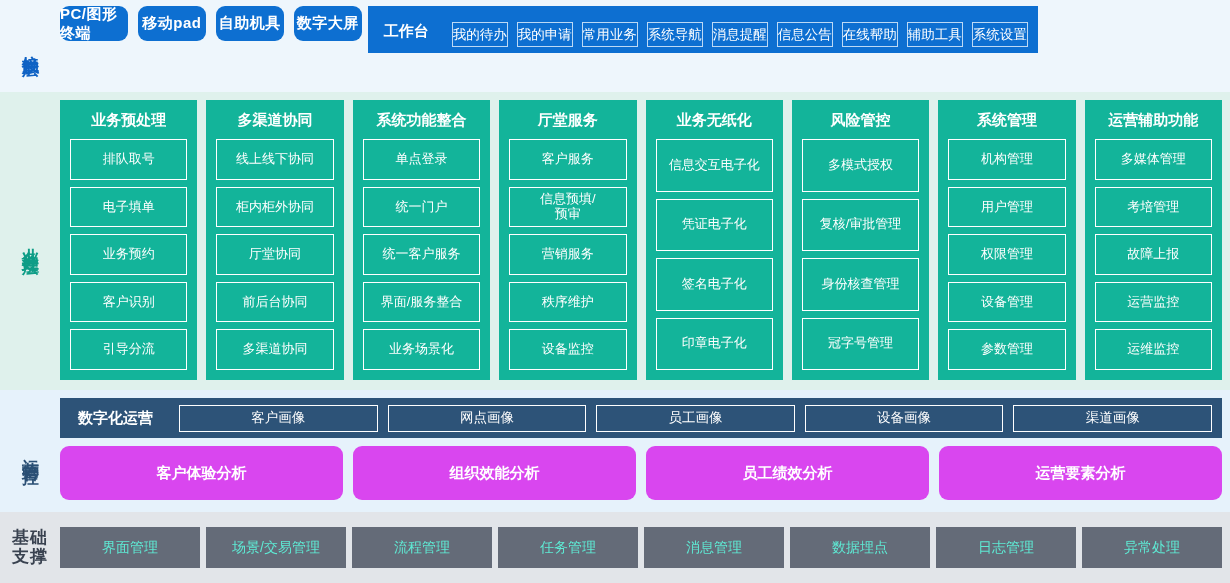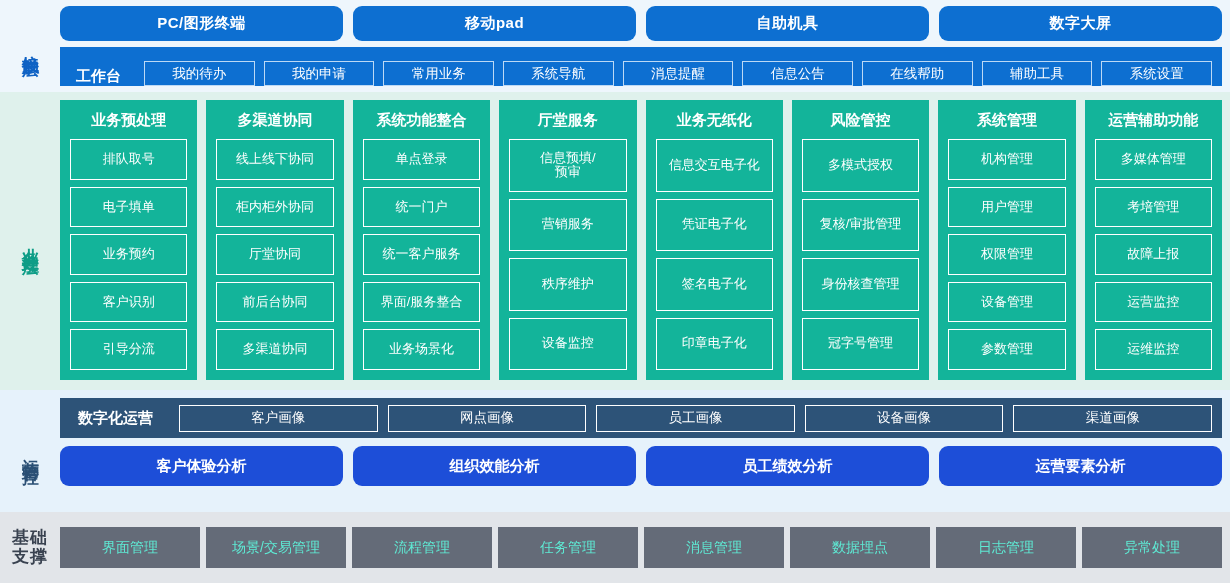--- a/index.html
+++ b/index.html
@@ -25,37 +25,37 @@
     writing-mode: vertical-rl;
     text-orientation: upright;
     letter-spacing: 3px;
     line-height: 1.05;
     font-size: 17px;
   }
 
   
   .layer-contact { background: #eef6fc; padding: 0; height: 92px; }
   .contact-label { color: #0f62c4; }
-  .contact-body { padding: 6px 8px 6px 0; display: flex; flex-direction: column; gap: 6px; }
+  .contact-body { padding: 6px 8px 6px 0; display: flex; flex-direction: row; gap: 6px; }
   .channel-row { display: flex; gap: 10px; }
   .channel-pill {
     flex: 1 1 0; min-width: 0;
     background: #0d6fd1;
     color: #ffffff;
     border-radius: 9px;
     height: 35px;
     display: flex; align-items: center; justify-content: center;
     font-size: 15px; font-weight: bold;
     letter-spacing: .5px;
   }
   .nav-bar {
     background: #0d6fd1;
-    height: 53px;
-    display: flex; align-items: flex-end;
-    padding: 0 10px;
+    height: 47px;
+    display: flex; align-items: flex-start;
+    padding: 16px 10px;
     gap: 9px;
   }
   .nav-title {
     color: #ffffff; font-size: 15px; font-weight: bold;
     padding: 0 14px 0 6px; white-space: nowrap;
   }
   .nav-chip {
     flex: 1 1 0; min-width: 0;
     border: 1px solid #bcd9f5;
     color: #ffffff;
@@ -110,24 +110,24 @@
     flex: 1 1 0; min-width: 0;
     border: 1px solid #ffffff;
     color: #ffffff;
     height: 27px;
     display: flex; align-items: center; justify-content: center;
     font-size: 13.5px; white-space: nowrap;
   }
   .ops-analysis-row { display: flex; gap: 10px; }
   .ops-analysis-pill {
     flex: 1 1 0; min-width: 0;
-    background: #1d4ed8;
+    background: #d946ef;
     color: #ffffff;
     border-radius: 9px;
-    height: 40px;
+    height: 54px;
     display: flex; align-items: center; justify-content: center;
     font-size: 15px; font-weight: bold;
   }
 
   
   .layer-base { background: #e2e5e9; flex: 1 1 auto; }
   .base-label { color: #394250; }
   .base-label-grid {
     display: grid;
     grid-template-columns: auto auto;
@@ -208,20 +208,21 @@
           <div class="biz-col-title">系统功能整合</div>
           <div class="biz-cell">单点登录</div>
           <div class="biz-cell">统一门户</div>
           <div class="biz-cell">统一客户服务</div>
           <div class="biz-cell">界面/服务整合</div>
           <div class="biz-cell">业务场景化</div>
         </div>
 
         <div class="biz-col">
           <div class="biz-col-title">厅堂服务</div>
+          <div class="biz-cell">客户服务</div>
           <div class="biz-cell">信息预填/
 预审</div>
           <div class="biz-cell">营销服务</div>
           <div class="biz-cell">秩序维护</div>
           <div class="biz-cell">设备监控</div>
         </div>
 
         <div class="biz-col">
           <div class="biz-col-title">业务无纸化</div>
           <div class="biz-cell">信息交互电子化</div>

